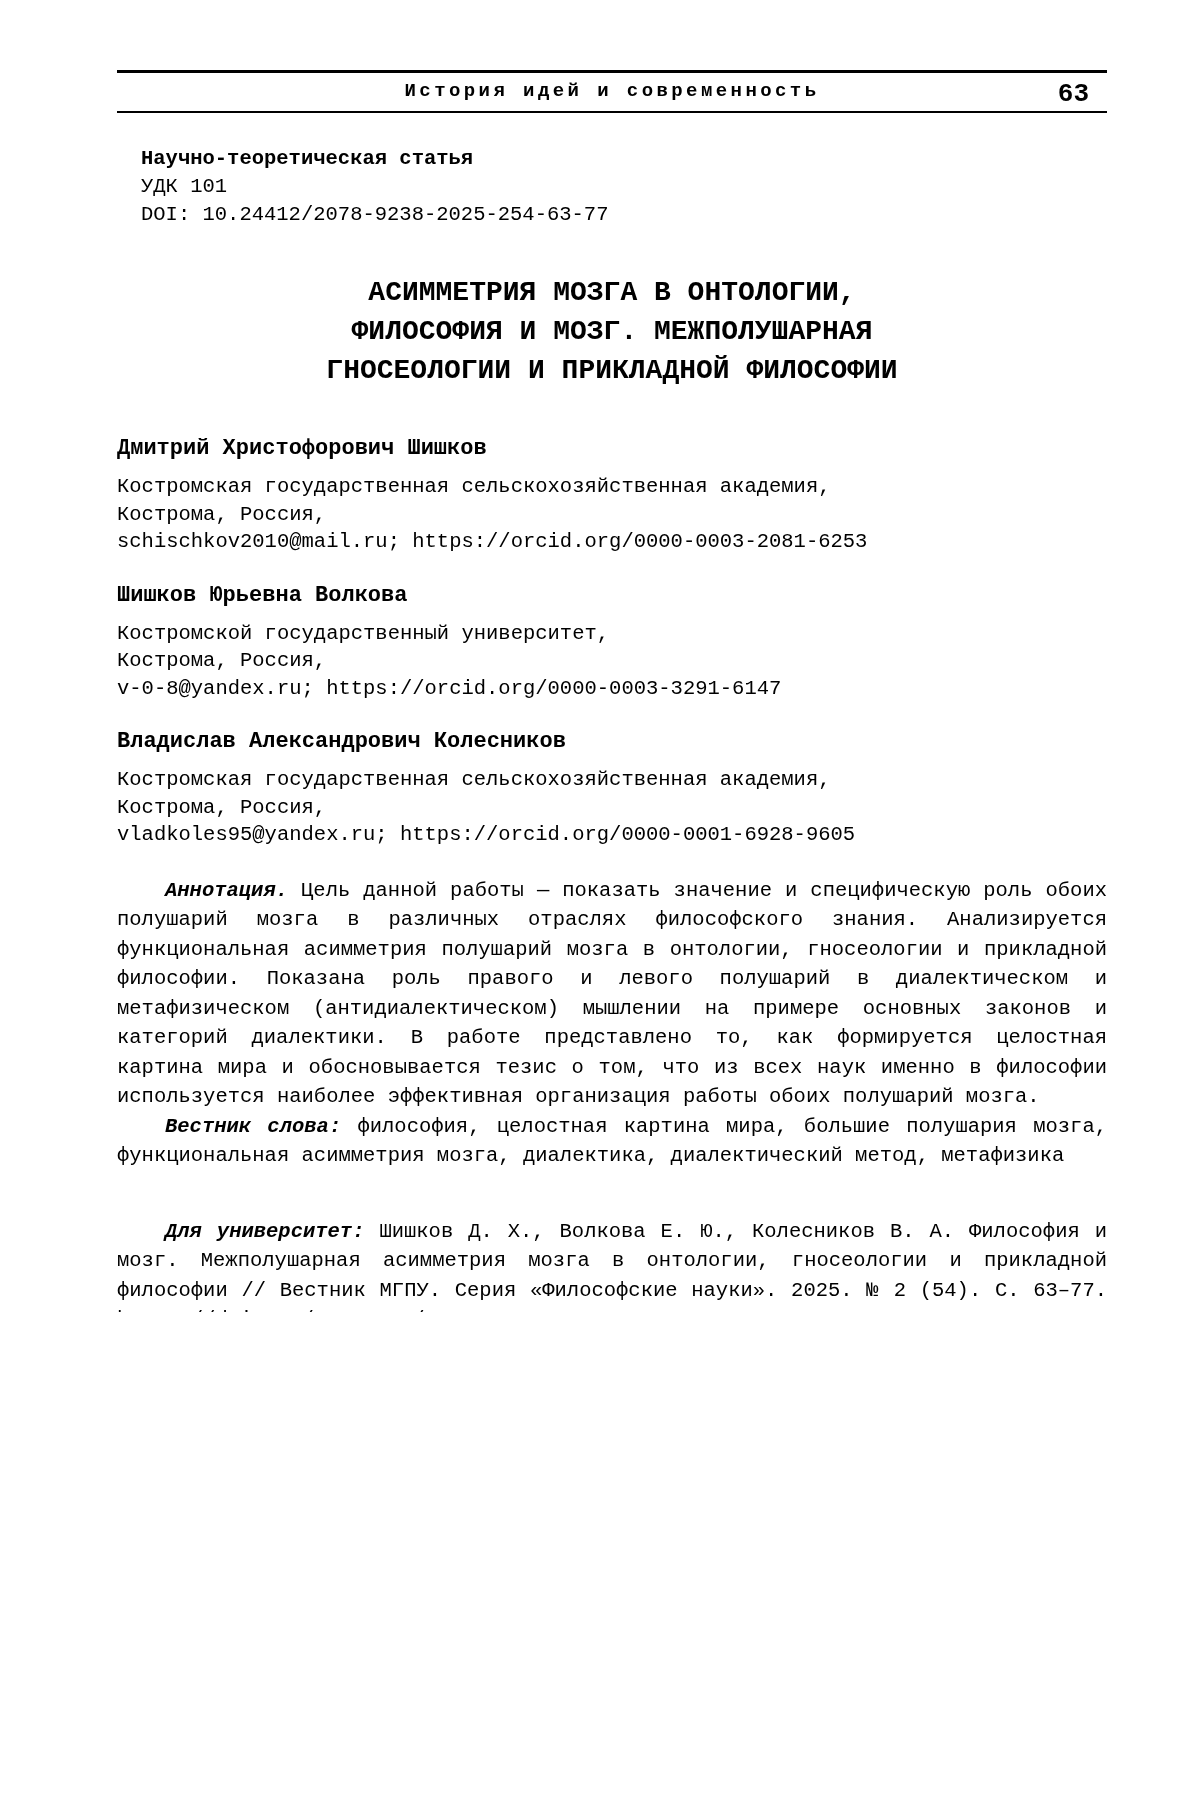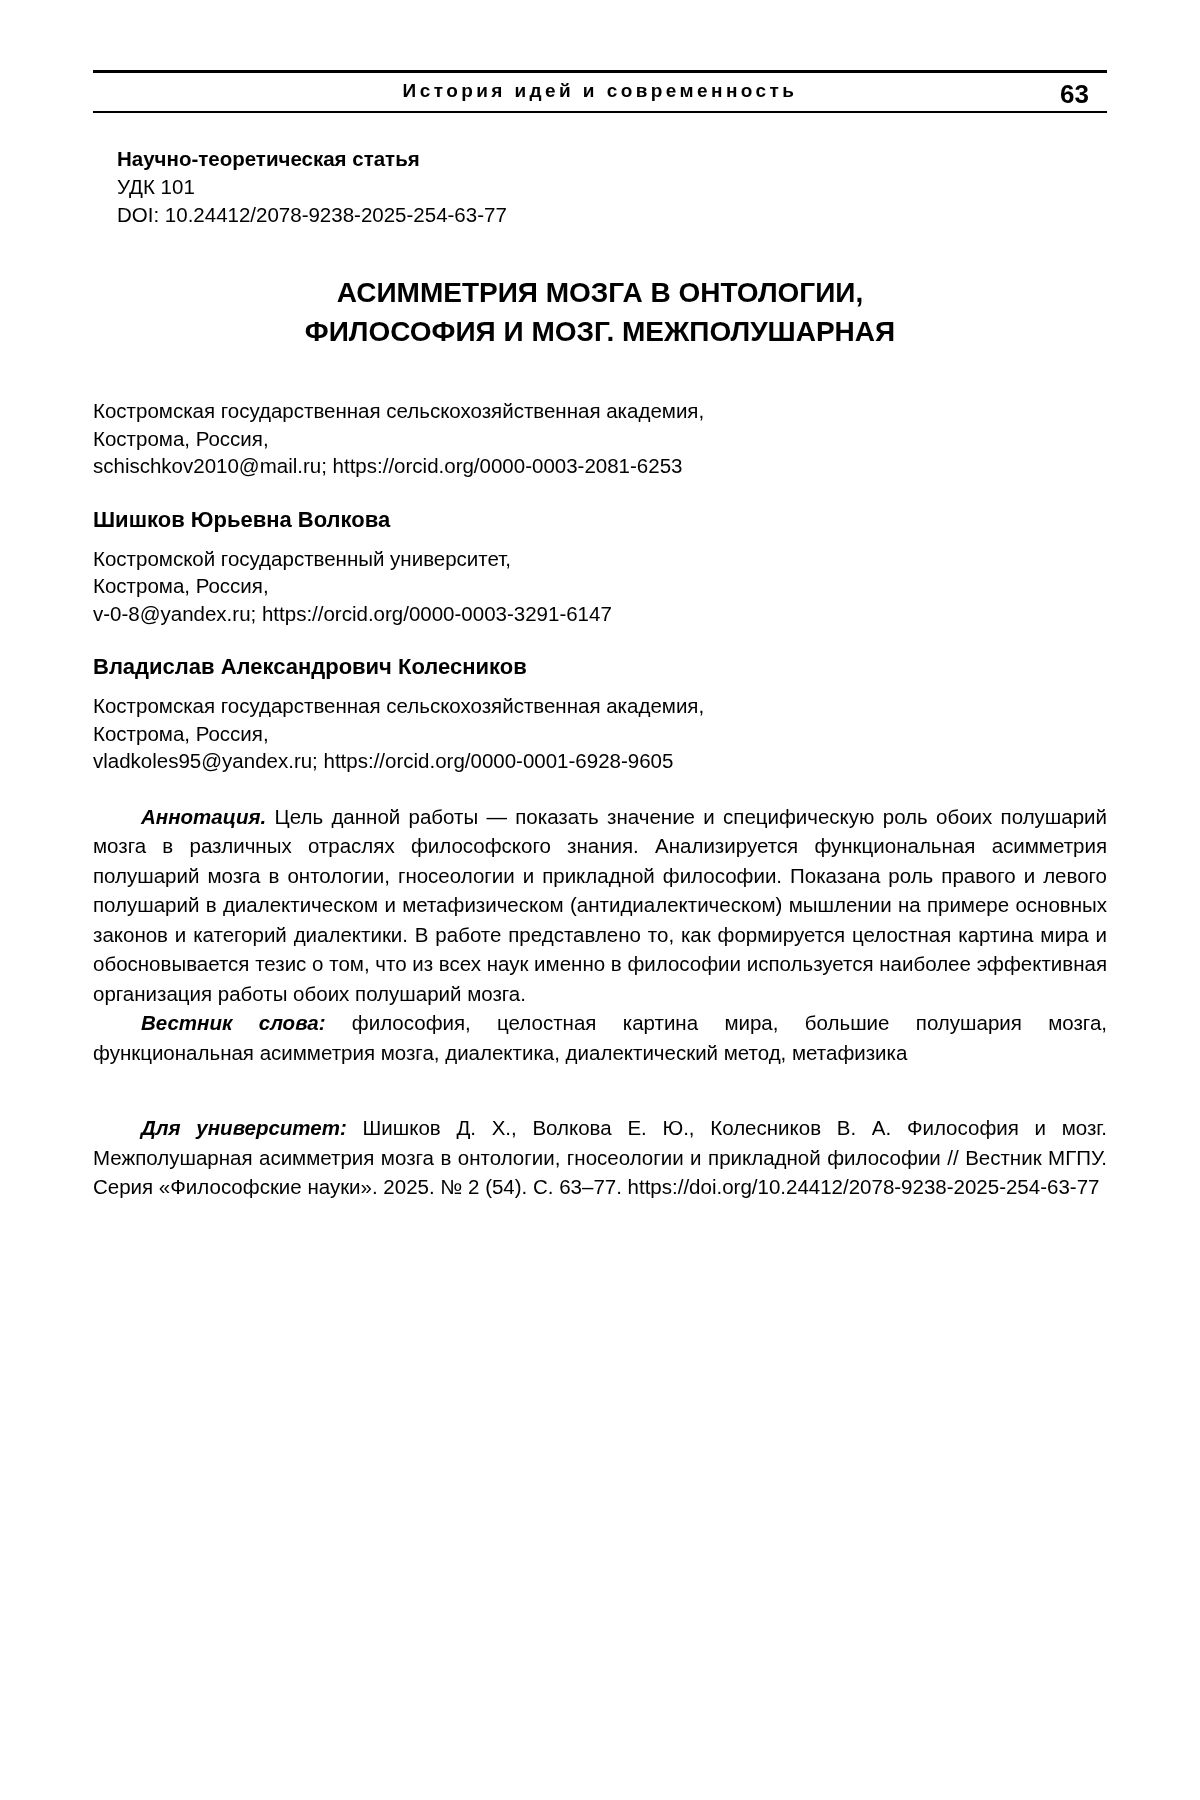--- a/index.html
+++ b/index.html
@@ -4,22 +4,23 @@
 <style>
   * { margin: 0; padding: 0; box-sizing: border-box; }
   html, body { background: #ffffff; }
   .page {
     position: relative;
     width: 1200px;
     height: 1312px;
     margin: 0 auto;
     background: #ffffff;
     color: #000000;
-    font-family: Liberation Sans, sans-serif;
+    font-family: Liberation Mono, monospace;
     overflow: hidden;
+    padding-left: 24px;
   }
   .content { padding: 0 93px; }
 
   
   .header { margin-top: 70px; }
   .rule-thick { border: 0; border-top: 3px solid #000; height: 0; }
   .rule-thin  { border: 0; border-top: 2px solid #000; height: 0; }
   .running-head { position: relative; padding: 7px 0 9px 0; }
   .running-title {
     display: block;
@@ -93,25 +94,27 @@
 
     <div class="meta">
       <div class="article-type">Научно-теоретическая статья</div>
       <div>УДК 101</div>
       <div>DOI: 10.24412/2078-9238-2025-254-63-77</div>
     </div>
 
     <h1 class="article-title">
       <div>АСИММЕТРИЯ МОЗГА В ОНТОЛОГИИ,</div>
       <div>ФИЛОСОФИЯ И МОЗГ. МЕЖПОЛУШАРНАЯ</div>
+      <div>ГНОСЕОЛОГИИ И ПРИКЛАДНОЙ ФИЛОСОФИИ</div>
     </h1>
 
     <div class="authors">
 
       <div class="author">
+        <div class="author-name">Дмитрий Христофорович Шишков</div>
         <div class="author-lines">
           <div>Костромская государственная сельскохозяйственная академия,</div>
           <div>Кострома, Россия,</div>
           <div>schischkov2010@mail.ru; https://orcid.org/0000-0003-2081-6253</div>
         </div>
       </div>
 
       <div class="author">
         <div class="author-name">Шишков Юрьевна Волкова</div>
         <div class="author-lines">

